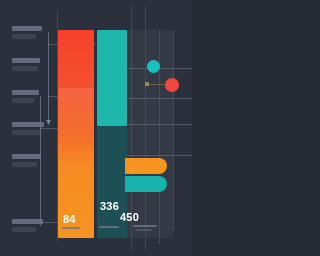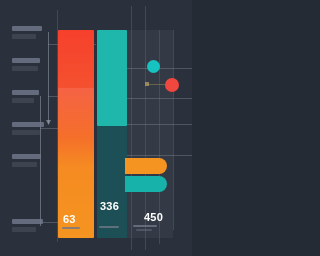--- a/index.html
+++ b/index.html
@@ -176,23 +176,23 @@
   <div class="vbar" style="left:97px; top:30px; width:30px; height:96px; background:#1fb7ab;"></div>
 
   <div class="hbar" style="left:125px; top:158px; width:42px; height:16px; background:#f59420;"></div>
   <div class="hbar" style="left:125px; top:176px; width:42px; height:16px; background:#17b3ab;"></div>
 
   <div class="dot" style="left:147px; top:60px; width:13px; height:13px; background:#17c3c0;"></div>
   <div class="dot" style="left:165px; top:78px; width:14px; height:14px; background:#f0473f;"></div>
   <div class="tickmark" style="left:148px; top:84px; width:18px; height:1px; background:#8a7a4a;"></div>
   <div class="tickmark" style="left:145px; top:82px; width:4px; height:4px; background:#c9b06a;"></div>
 
-  <div class="value" style="left:63px; top:213px;">63</div>
+  <div class="value" style="left:63px; top:213px;">84</div>
   <div class="value-sub" style="left:62px; top:227px; width:18px;"></div>
 
   <div class="value" style="left:100px; top:200px;">336</div>
   <div class="value-sub" style="left:99px; top:226px; width:20px;"></div>
 
-  <div class="value" style="left:144px; top:211px;">450</div>
+  <div class="value" style="left:120px; top:211px;">450</div>
   <div class="value-sub" style="left:133px; top:225px; width:24px;"></div>
   <div class="value-sub" style="left:136px; top:229px; width:16px; opacity:.45;"></div>
 
 </div>
 
 </body></html>

